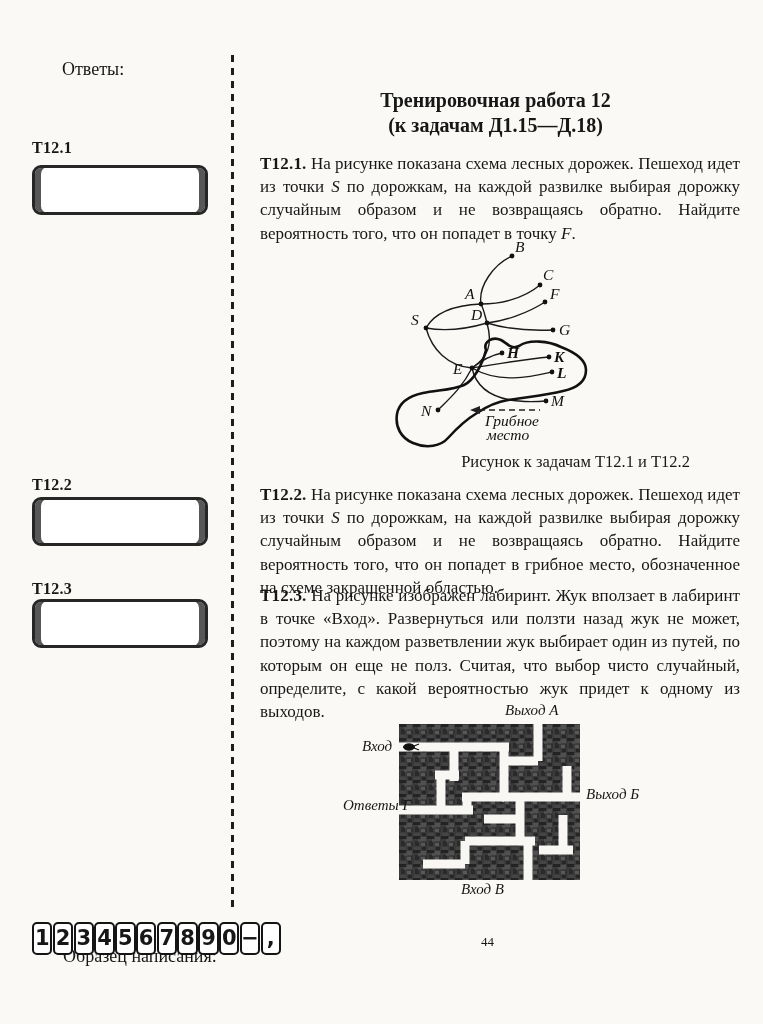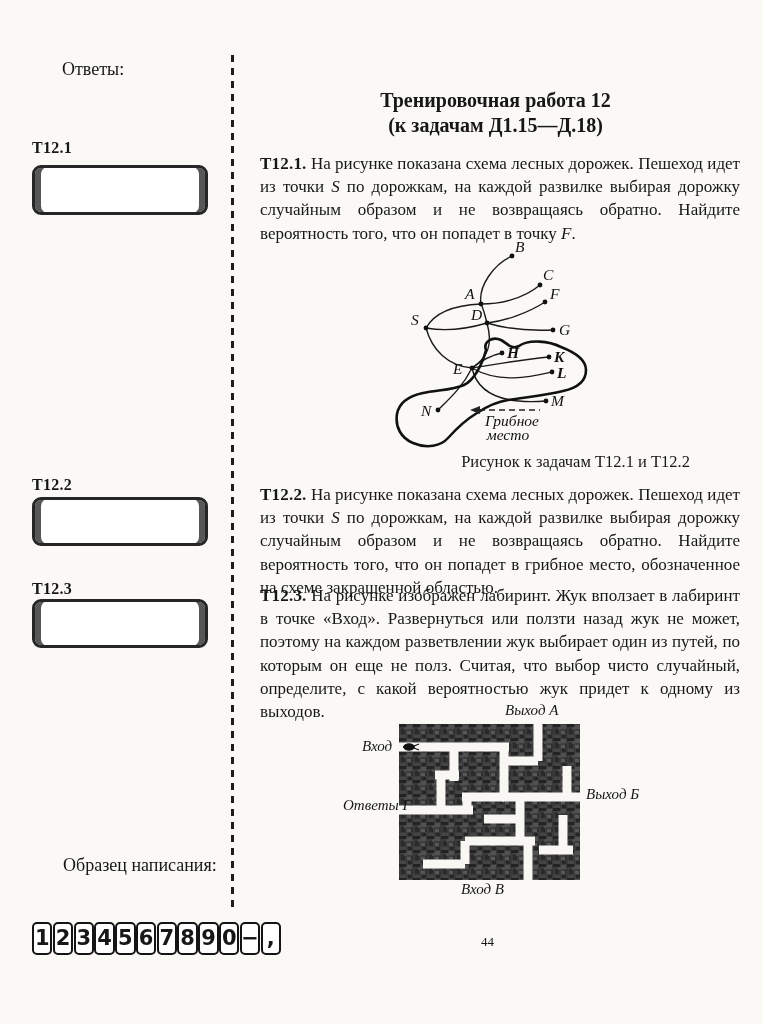--- a/index.html
+++ b/index.html
@@ -12,21 +12,21 @@
   }
   .abs{position:absolute;}
   
   .answers-title{left:62px;top:59px;font-size:18px;}
   .ans-label{left:32px;font-size:16px;font-weight:bold;letter-spacing:.3px;}
   .ansbox{
     left:32px;width:170px;background:#fff;
     border:3px solid #262626;border-radius:9px;
     box-shadow:inset 7px 0 0 -1px rgba(45,45,45,.8), inset -7px 0 0 -1px rgba(45,45,45,.8);
   }
-  .sample-label{left:63px;top:855px;font-size:18px;}
+  .sample-label{left:63px;top:946px;font-size:18px;}
   .glyph-row{left:32px;top:922px;display:flex;}
   .glyph-cell{
     width:16.4px;height:29px;border:2px solid #141414;border-radius:5px;
     margin-right:0.4px;background:#fff;
     display:flex;align-items:center;justify-content:center;
     font-family:"DejaVu Sans","Liberation Sans",sans-serif;
     font-weight:700;font-size:21px;line-height:1;
   }
   
   .divider{

